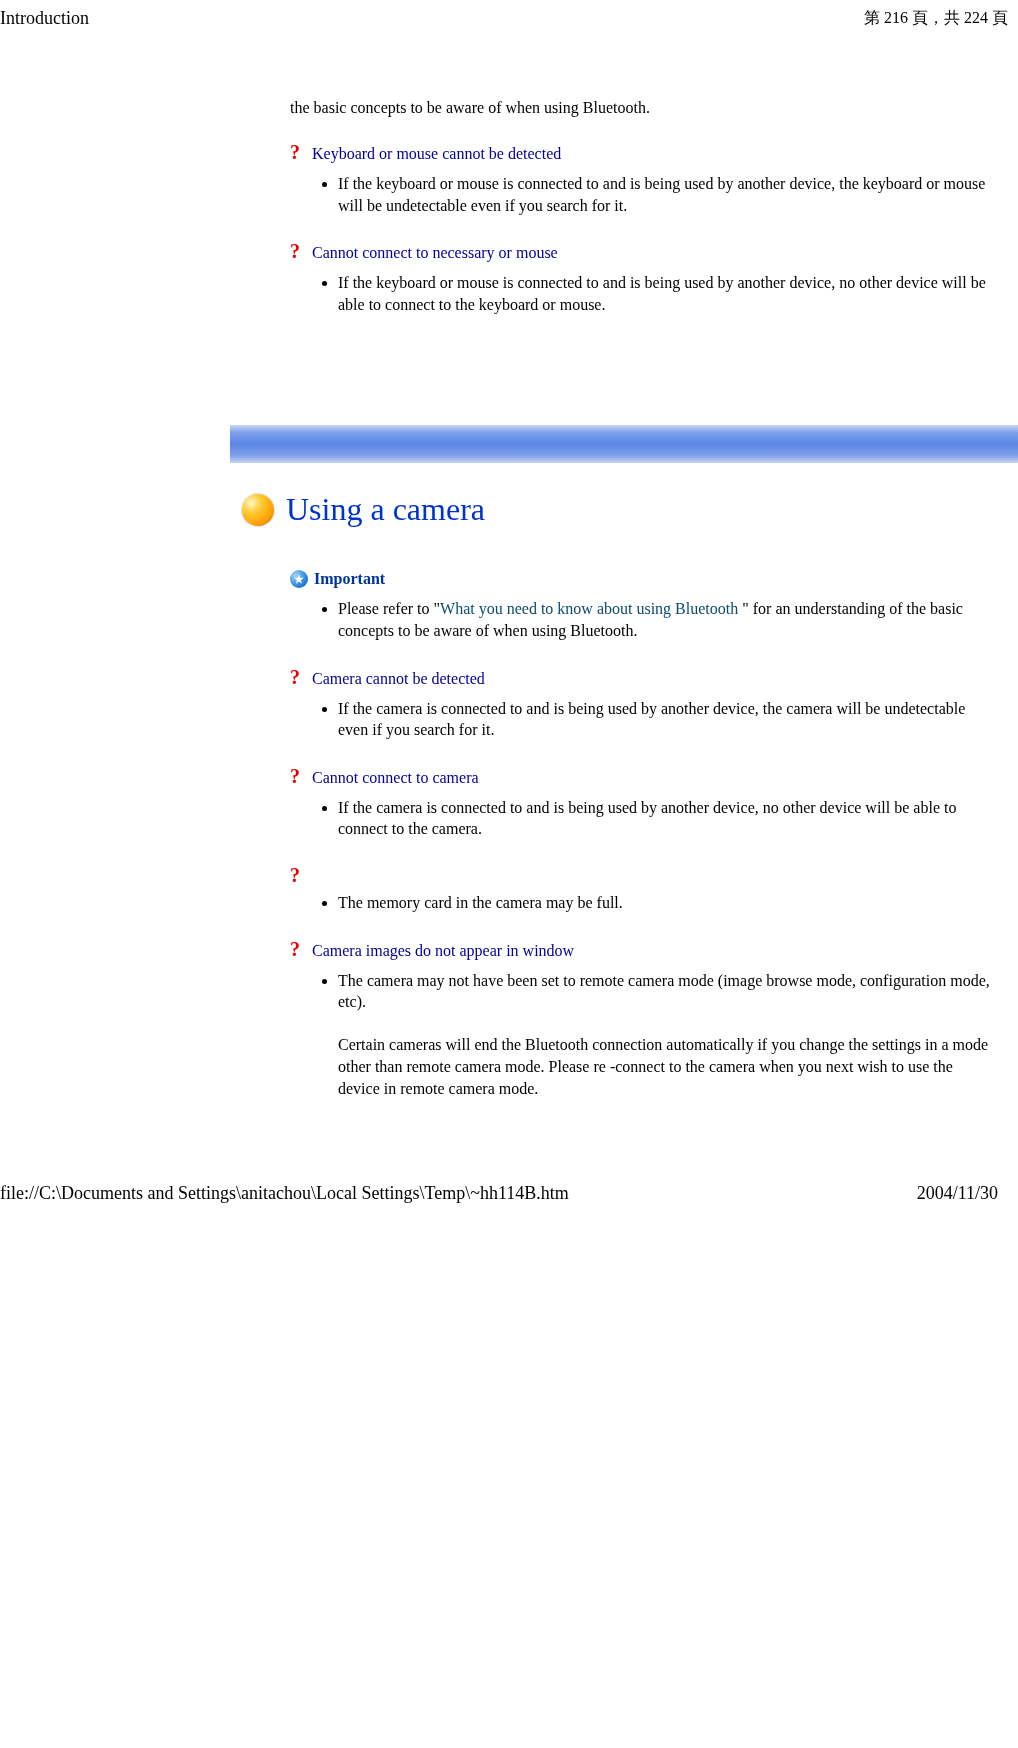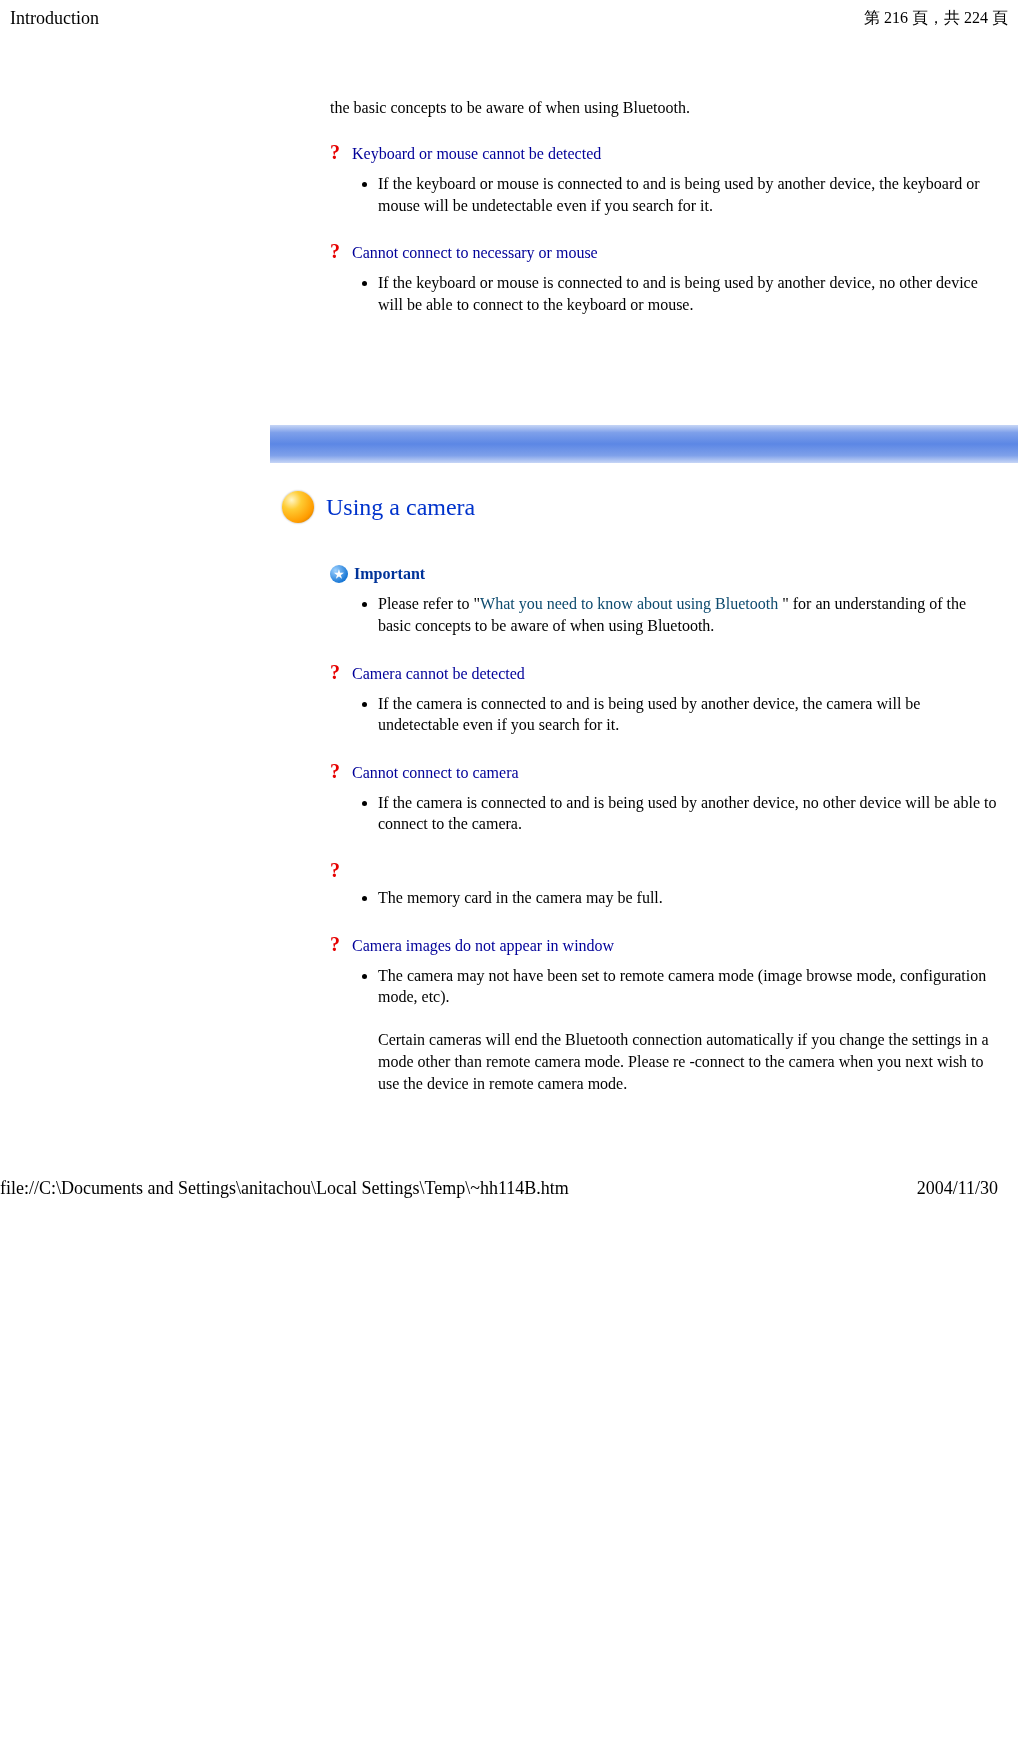--- a/index.html
+++ b/index.html
@@ -6,33 +6,32 @@
     margin: 0;
     font-family: "Times New Roman", serif;
     font-size: 16px;
     color: #000;
     width: 1018px;
     background: #fff;
   }
   .page-top {
     display: flex;
     justify-content: space-between;
-    padding: 8px 10px 0 10px;
+    padding: 8px 10px 0 0;
   }
   .page-title {
     font-size: 18px;
   }
   .page-num {
     font-size: 16px;
   }
   .content {
     padding-left: 230px;
     padding-right: 0;
     padding-top: 70px;
-    margin-left: 40px;
   }
   .indented {
     padding-left: 60px;
     padding-right: 20px;
   }
   .blue-link {
     color: #0c4a6e;
   }
   .faq-head {
     color: #000099;
@@ -82,21 +81,21 @@
     margin: 110px 0 0 0;
     background: linear-gradient(#c7d6f6 0%, #7ea0ea 20%, #5c87e5 50%, #7ea0ea 80%, #c7d6f6 100%);
     border: 0;
     width: 100%;
   }
   .section-head {
     display: flex;
     align-items: center;
     padding: 28px 0 30px 12px;
     color: #0033cc;
-    font-size: 24px;
+    font-size: 32px;
   }
   .orb {
     width: 32px;
     height: 32px;
     border-radius: 50%;
     background: radial-gradient(circle at 30% 28%, #fff6c8 0%, #ffcc33 30%, #ff9c00 70%, #b06000 100%);
     box-shadow: 0 0 2px rgba(0,0,0,.4);
     margin-right: 12px;
   }
   .footer {

